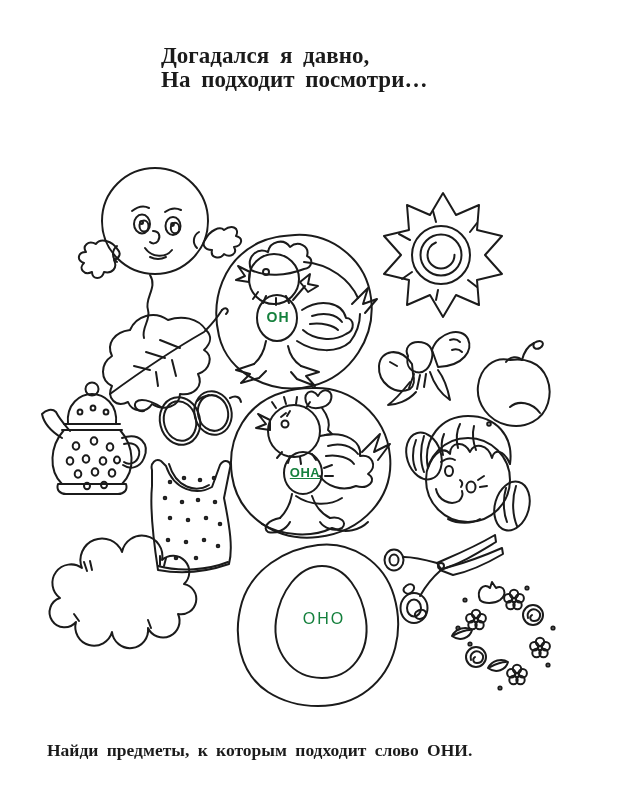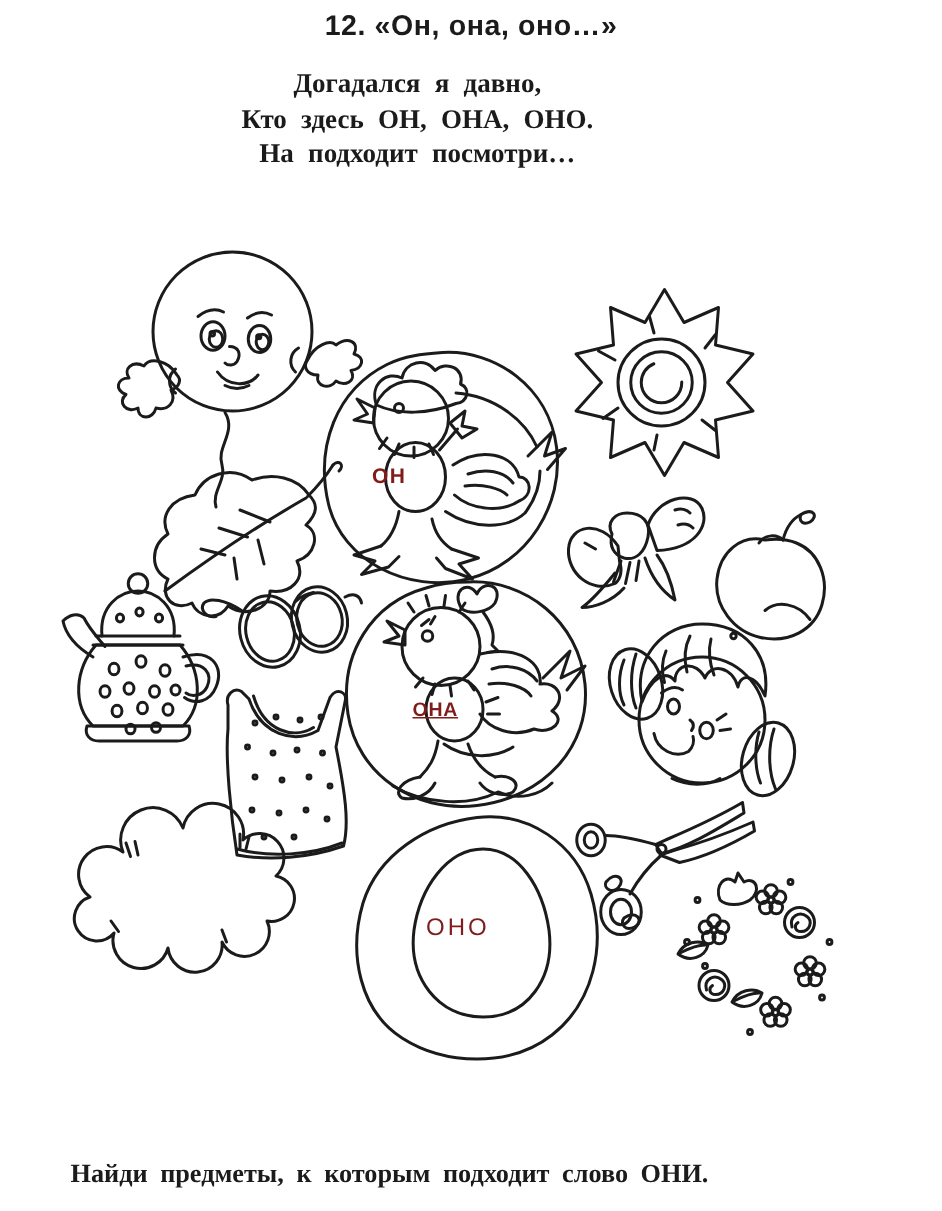--- a/index.html
+++ b/index.html
@@ -7,54 +7,52 @@
     position:relative; width:628px; height:807px; background:#ffffff;
     overflow:hidden; font-family:"Liberation Serif", serif; color:#1b1b1b;
   }
   .title {
     position:absolute; top:7px; left:0; width:628px; text-align:center;
     font-family:"Liberation Sans", sans-serif; font-weight:bold;
     font-size:19px; letter-spacing:0.4px;
   }
   .poem {
     position:absolute; left:161px; top:44px;
-    font-size:18px; line-height:23.5px; font-weight:600; word-spacing:5px;text-align:center;
+    font-size:23px; line-height:23.5px; font-weight:600; word-spacing:5px;
   }
   .instruction {
     position:absolute; left:47px; top:740px; width:540px;
-    font-size:17.5px; font-weight:600; word-spacing:4px;margin-top:32px;
+    font-size:17.5px; font-weight:600; word-spacing:4px;
   }
   .art { position:absolute; left:0; top:0; }
   .art path, .art circle, .art ellipse, .art line {
     fill:none; stroke:#1b1b1b; stroke-width:2;
     stroke-linecap:round; stroke-linejoin:round;
   }
   .f-white { fill:#ffffff; }
   .f-ink  { fill:#161616; stroke:#161616; }
   .thick { stroke-width:3; }
   .mid   { stroke-width:2.5; }
   .thin  { stroke-width:1.4; }
   .fig-label {
-    position:absolute; text-align:left;
-    font-family:"Liberation Sans", sans-serif; font-weight:600; color:#7f1d1d;
+    position:absolute; text-align:center;
+    font-family:"Liberation Sans", sans-serif; font-weight:600; color:#15803d;
   }
   .lbl-on  { left:248px; top:309px; width:60px; font-size:14px; letter-spacing:1px; }
   .lbl-ona { left:275px; top:465px; width:60px; font-size:13px; letter-spacing:0.5px;text-decoration:underline; }
   .lbl-ono { left:284px; top:610px; width:80px; font-size:16px; letter-spacing:2px; font-weight:normal; }
 </style>
 </head>
 <body>
 
 <div class="page">
 
-  <div class="title">12. «Он, она, оно…»</div>
 
   <div class="poem">
     <div>Догадался я давно,</div>
-    <div>Кто здесь ОН, ОНА, ОНО.</div>
     <div>На подходит посмотри…</div>
   </div>
 
   <svg class="art" viewBox="0 0 628 807" width="628" height="807">
     <defs>
       <g id="daisy">
         <circle cx="0" cy="-6" r="4.2"></circle>
           <circle cx="5.7" cy="-1.8" r="4.2"></circle>
         <circle cx="3.5" cy="5" r="4.2"></circle>
           <circle cx="-3.5" cy="5" r="4.2"></circle>

